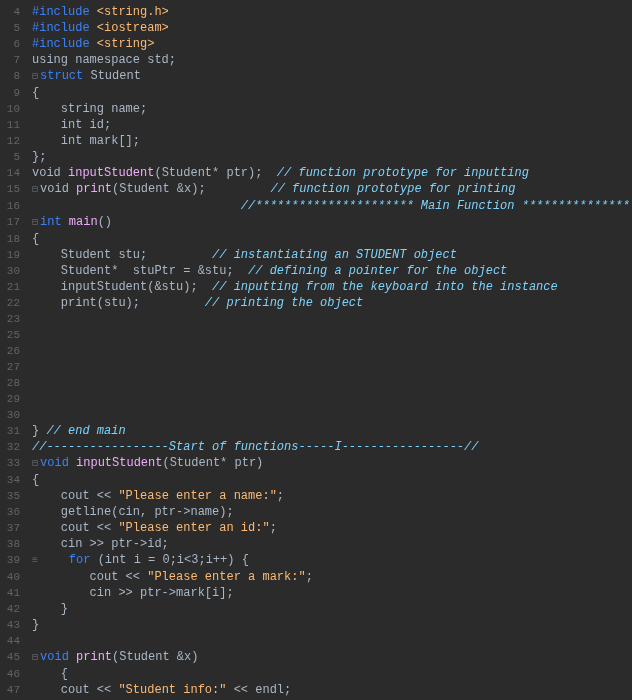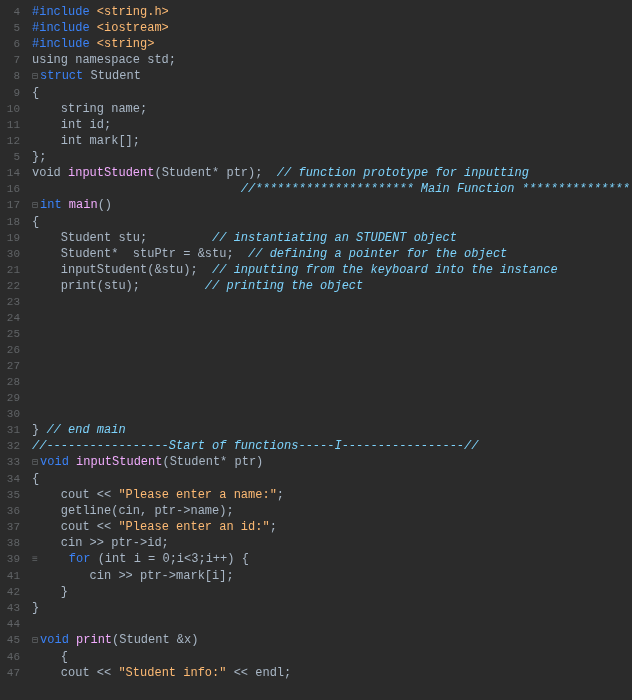--- a/index.html
+++ b/index.html
@@ -90,20 +90,24 @@
     </div>
     <div class="line">
       <span class="line-number">5</span>
       <span class="line-content"><span class="plain">};</span></span>
     </div>
     <div class="line">
       <span class="line-number">14</span>
       <span class="line-content"><span class="plain">void </span><span class="fn">inputStudent</span><span class="plain">(Student* ptr);  </span><span class="comment">// function prototype for inputting</span></span>
     </div>
     <div class="line">
+      <span class="line-number">15</span>
+      <span class="line-content"><span class="fold-icon">⊟</span><span class="plain">void </span><span class="fn">print</span><span class="plain">(Student &amp;x);         </span><span class="comment">// function prototype for printing</span></span>
+    </div>
+    <div class="line">
       <span class="line-number">16</span>
       <span class="line-content"><span class="plain">                             </span><span class="comment">//********************** Main Function ************************//</span></span>
     </div>
     <div class="line">
       <span class="line-number">17</span>
       <span class="line-content"><span class="fold-icon">⊟</span><span class="kw">int </span><span class="fn">main</span><span class="plain">()</span></span>
     </div>
     <div class="line">
       <span class="line-number">18</span>
       <span class="line-content"><span class="plain">{</span></span>
@@ -122,24 +126,20 @@
     </div>
     <div class="line">
       <span class="line-number">22</span>
       <span class="line-content"><span class="plain">    print(stu);         </span><span class="comment">// printing the object</span></span>
     </div>
     <div class="line">
       <span class="line-number">23</span>
       <span class="line-content"></span>
     </div>
     <div class="line">
-      <span class="line-number">24</span>
-      <span class="line-content"></span>
-    </div>
-    <div class="line">
       <span class="line-number">25</span>
       <span class="line-content"></span>
     </div>
     <div class="line">
       <span class="line-number">26</span>
       <span class="line-content"></span>
     </div>
     <div class="line">
       <span class="line-number">27</span>
       <span class="line-content"></span>
@@ -184,20 +184,24 @@
       <span class="line-number">37</span>
       <span class="line-content"><span class="plain">    cout &lt;&lt; </span><span class="str">"Please enter an id:"</span><span class="plain">;</span></span>
     </div>
     <div class="line">
       <span class="line-number">38</span>
       <span class="line-content"><span class="plain">    cin &gt;&gt; ptr-&gt;id;</span></span>
     </div>
     <div class="line">
       <span class="line-number">39</span>
       <span class="line-content"><span class="fold-icon">≡</span><span class="plain">    </span><span class="kw">for</span><span class="plain"> (int i = 0;i&lt;3;i++) {</span></span>
+    </div>
+    <div class="line">
+      <span class="line-number">40</span>
+      <span class="line-content"><span class="plain">        cout &lt;&lt; </span><span class="str">"Please enter a mark:"</span><span class="plain">;</span></span>
     </div>
     <div class="line">
       <span class="line-number">41</span>
       <span class="line-content"><span class="plain">        cin &gt;&gt; ptr-&gt;mark[i];</span></span>
     </div>
     <div class="line">
       <span class="line-number">42</span>
       <span class="line-content"><span class="plain">    }</span></span>
     </div>
     <div class="line">

